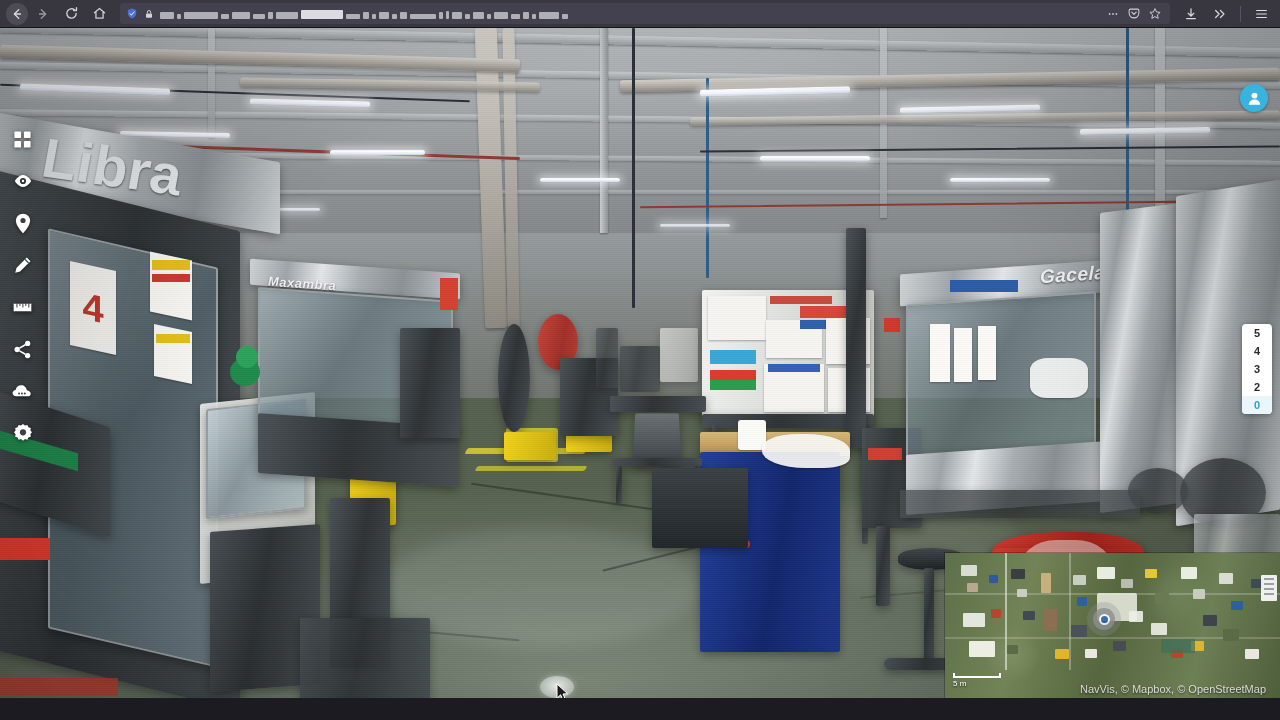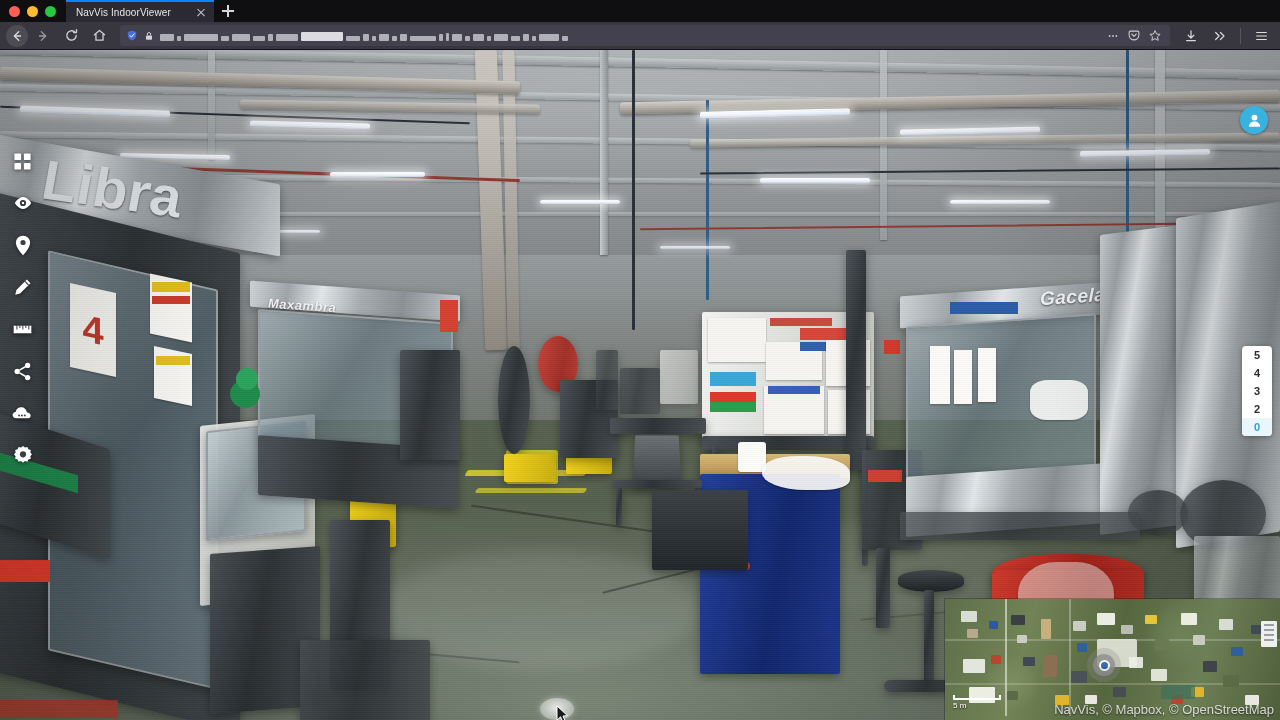--- a/index.html
+++ b/index.html
@@ -286,21 +286,21 @@
     width: 34px; height: 22px;
     border-radius: 50%;
     background: radial-gradient(ellipse at 50% 45%, rgba(255,255,255,.82), rgba(222,226,222,.55) 70%, rgba(190,196,190,.18));
     box-shadow: 0 0 6px rgba(255,255,255,.35);
     z-index: 15;
   }
   .cursor-arrow { position: absolute; left: 556px; top: 655px; z-index: 16; }
 
   .minimap {
     position: absolute; right: 0; bottom: 0;
-    width: 335px; height: 121px;
+    width: 335px; height: 145px;
     overflow: hidden;
     z-index: 18;
     background: #404040;
     box-shadow: 0 0 0 1px rgba(0,0,0,.25);
   }
   .mm-bg {
     position: absolute; inset: 0;
     background:
       radial-gradient(circle 40px at 20% 70%, #7c8f62, transparent 70%),
       radial-gradient(circle 50px at 70% 30%, #6e8257, transparent 70%),
@@ -313,22 +313,22 @@
     width: 22px; height: 22px; border-radius: 50%;
     background: #8e8e8e; opacity: .85;
     display: flex; align-items: center; justify-content: center;
     box-shadow: 0 0 0 6px rgba(140,140,140,.35);
   }
   .mm-marker .pin {
     width: 11px; height: 11px; border-radius: 50%;
     background: #1f5aa8; border: 2px solid #fff;
   }
   .mm-attrib {
-    position: absolute; right: 6px; bottom: 3px;
-    font-size: 13px; color: rgba(255,255,255,.78);
+    position: absolute; right: 14px; bottom: 3px;
+    font-size: 11px; color: rgba(255,255,255,.78);
     text-shadow: 0 1px 2px rgba(0,0,0,.65);
     white-space: nowrap;
     text-align: center;
   }
   .mm-scale {
     position: absolute; left: 8px; bottom: 10px;
     color: #ffffff; font-size: 8px;
     text-shadow: 0 1px 2px rgba(0,0,0,.8);
   }
   .mm-scale .bar {
@@ -346,34 +346,20 @@
   .mm-legend i {
     display: block; height: 2px; margin: 3px 3px 0 3px;
     background: #9aa0a5;
   }
 </style>
 </head>
 <body>
 
 <div id="browser-chrome">
 
-  <div class="tabbar">
-    <div class="window-controls">
-      <span class="wc red"></span>
-      <span class="wc yellow"></span>
-      <span class="wc green"></span>
-    </div>
-
-    <div class="tab">
-      <span class="tab-title">NavVis IndoorViewer</span>
-      <span class="tab-close"></span>
-    </div>
-
-    <div class="newtab"></div>
-  </div>
 
   <div class="navbar">
     <div class="nav-btn active-circle">
       <svg width="14" height="14" viewBox="0 0 16 16">
         <path d="M10 3 L5 8 L10 13" fill="none" stroke="#dcdcdc" stroke-width="1.6" stroke-linecap="round" stroke-linejoin="round"></path>
         <path d="M5.3 8 H12" stroke="#dcdcdc" stroke-width="1.6" stroke-linecap="round"></path>
       </svg>
     </div>
     <div class="nav-btn">
       <svg width="14" height="14" viewBox="0 0 16 16">

